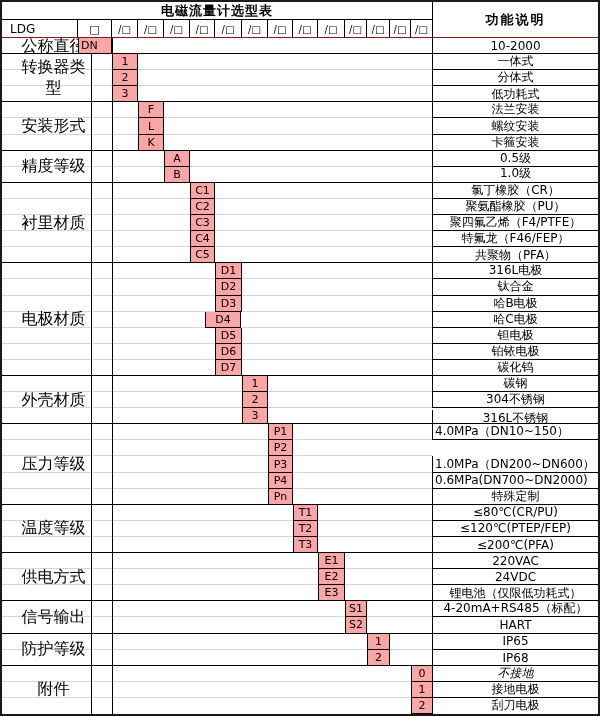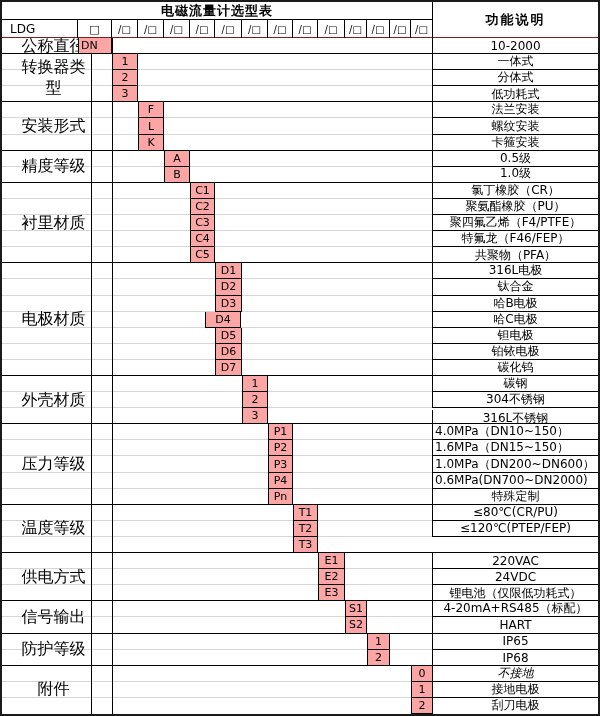--- a/index.html
+++ b/index.html
@@ -151,38 +151,38 @@
       <div class="block" style="top: 422.286px; height: 80.4762px;">
         <div class="gridline" style="top: 15.0952px; width: 430px;"></div>
         <div class="gridline" style="top: 31.1905px; width: 430px;"></div>
         <div class="gridline" style="top: 47.2857px; width: 430px;"></div>
         <div class="gridline" style="top: 63.381px; width: 430px;"></div>
         <div class="cat-label" style="width: 76px; height: 80.4762px;">压力等级</div>
         <div class="dn-guide" style="left: 110px; height: 80.4762px;"></div>
         <div class="code-cell" style="left: 266px; width: 25px; top: 0px; height: 16.0952px;">P1</div>
         <div class="desc-cell left" style="top: 0px; height: 16.0952px;">4.0MPa（DN10~150）</div>
         <div class="code-cell" style="left: 266px; width: 25px; top: 16.0952px; height: 16.0952px;">P2</div>
-        <div class="desc-cell left" style="top: 16.0952px; height: 16.0952px;">1.6MPa（DN15~150）</div>
         <div class="code-cell" style="left: 266px; width: 25px; top: 32.1905px; height: 16.0952px;">P3</div>
         <div class="desc-cell left" style="top: 32.1905px; height: 16.0952px;">1.0MPa（DN200~DN600）</div>
         <div class="code-cell" style="left: 266px; width: 25px; top: 48.2857px; height: 16.0952px;">P4</div>
         <div class="desc-cell left" style="top: 48.2857px; height: 16.0952px;">0.6MPa(DN700~DN2000)</div>
         <div class="code-cell" style="left: 266px; width: 25px; top: 64.381px; height: 16.0952px;">Pn</div>
         <div class="desc-cell last" style="top: 64.381px; height: 16.0952px;">特殊定制</div>
       </div>
       <div class="block" style="top: 502.762px; height: 48.2857px;">
         <div class="gridline" style="top: 15.0952px; width: 430px;"></div>
         <div class="gridline" style="top: 31.1905px; width: 430px;"></div>
         <div class="cat-label" style="width: 76px; height: 48.2857px;">温度等级</div>
         <div class="dn-guide" style="left: 110px; height: 48.2857px;"></div>
         <div class="code-cell" style="left: 291px; width: 25px; top: 0px; height: 16.0952px;">T1</div>
         <div class="desc-cell" style="top: 0px; height: 16.0952px;">≤80℃(CR/PU)</div>
         <div class="code-cell" style="left: 291px; width: 25px; top: 16.0952px; height: 16.0952px;">T2</div>
         <div class="desc-cell" style="top: 16.0952px; height: 16.0952px;">≤120℃(PTEP/FEP)</div>
         <div class="code-cell" style="left: 291px; width: 25px; top: 32.1905px; height: 16.0952px;">T3</div>
+        <div class="desc-cell last" style="top: 32.1905px; height: 16.0952px;">≤200℃(PFA)</div>
       </div>
       <div class="block" style="top: 551.048px; height: 48.2857px;">
         <div class="gridline" style="top: 15.0952px; width: 430px;"></div>
         <div class="gridline" style="top: 31.1905px; width: 430px;"></div>
         <div class="cat-label" style="width: 76px; height: 48.2857px;">供电方式</div>
         <div class="dn-guide" style="left: 110px; height: 48.2857px;"></div>
         <div class="code-cell" style="left: 316px; width: 27px; top: 0px; height: 16.0952px;">E1</div>
         <div class="desc-cell" style="top: 0px; height: 16.0952px;">220VAC</div>
         <div class="code-cell" style="left: 316px; width: 27px; top: 16.0952px; height: 16.0952px;">E2</div>
         <div class="desc-cell" style="top: 16.0952px; height: 16.0952px;">24VDC</div>

